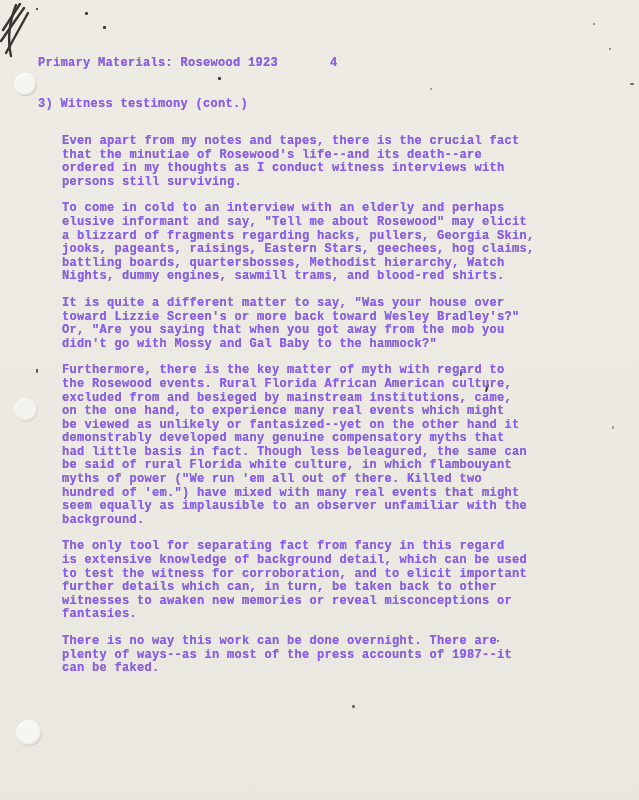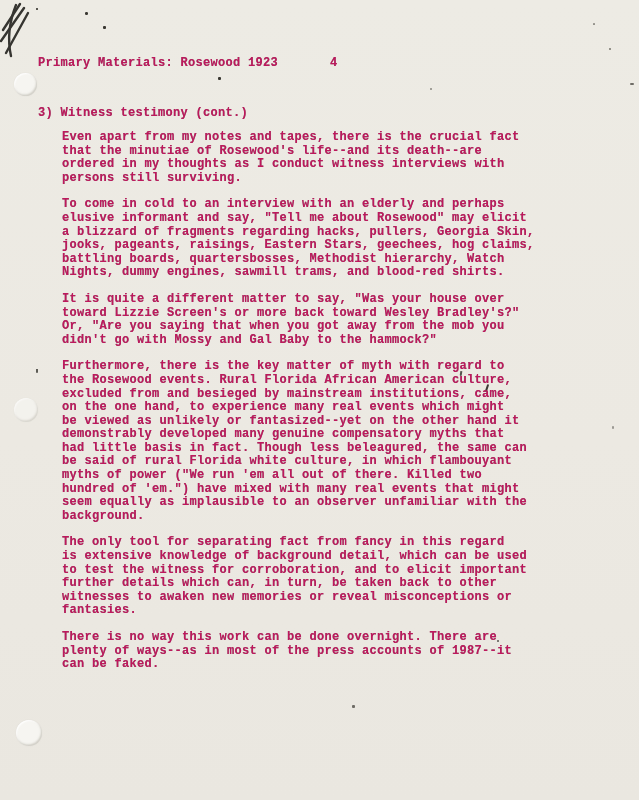--- a/index.html
+++ b/index.html
@@ -15,43 +15,43 @@
     font-family: "Liberation Mono", "DejaVu Sans Mono", monospace;
   }
   .page {
     position: absolute;
     inset: 0;
   }
   .content {
     position: absolute;
     left: 38px;
     top: 56px;
-    color: #be185d;
+    color: #8b5cf6;
     font-weight: 700;
     font-size: 12px;
     letter-spacing: 0.3px;
     text-shadow: 0 0 0.6px rgba(53,51,46,0.55);
   }
   .header-row {
     display: flex;
     align-items: baseline;
     line-height: 14px;
     white-space: pre;
   }
   .page-number {
     margin-left: 52px;
   }
   .section-heading {
-    margin-top: 36px;
+    margin-top: 27px;
     line-height: 14px;
     white-space: pre;
   }
   .body-text {
     margin-left: 24px;
-    margin-top: 11px;
+    margin-top: 24px;
   }
   .body-text p {
     margin: 0 0 13px 0;
     white-space: pre-wrap;
     line-height: 13.6px;
   }
   
   .hole {
     position: absolute;
     border-radius: 50%;

